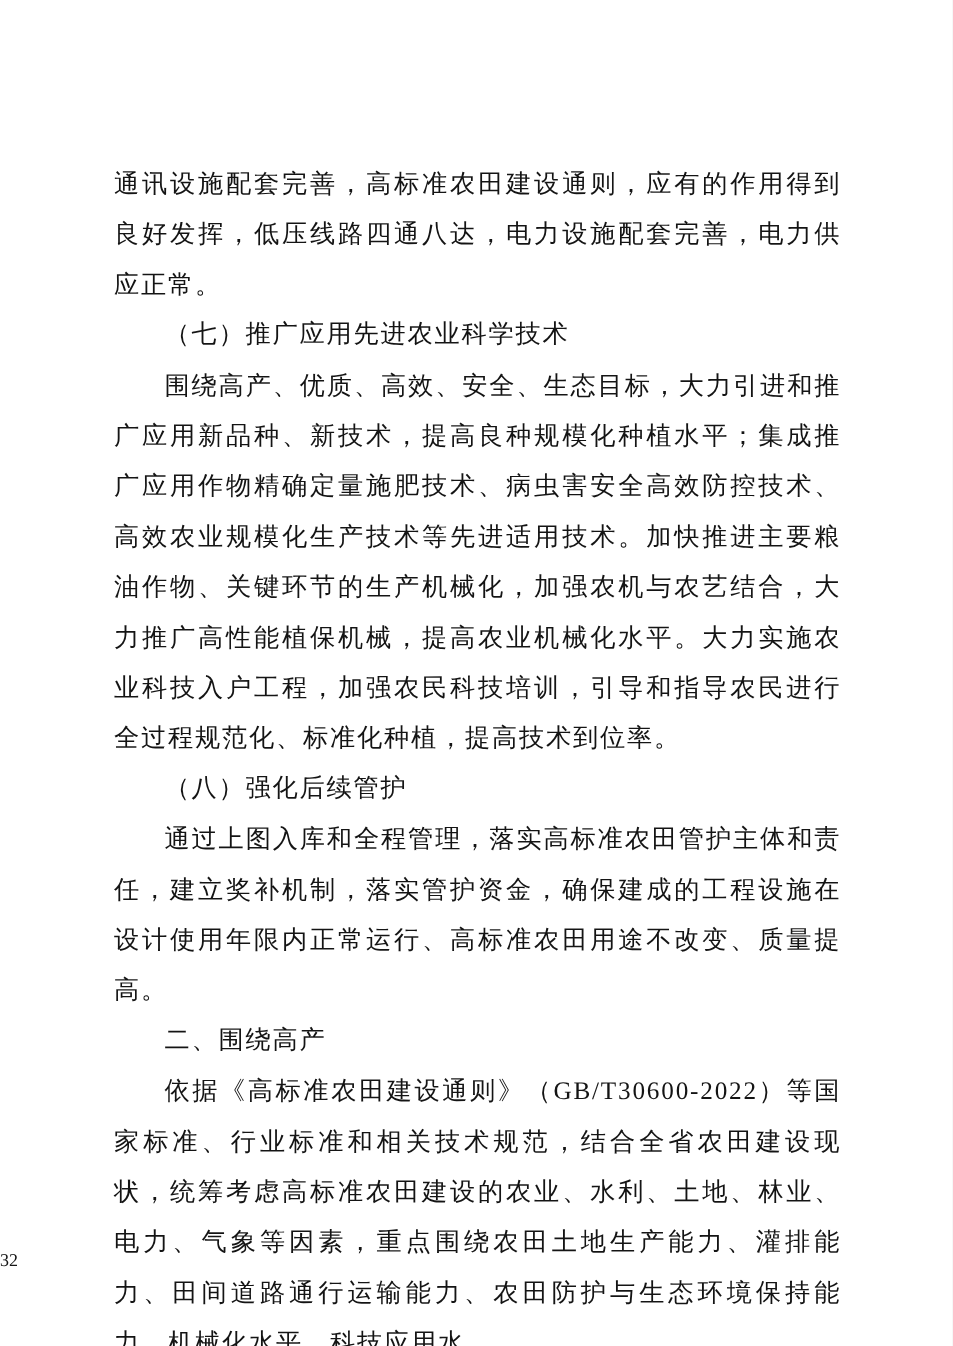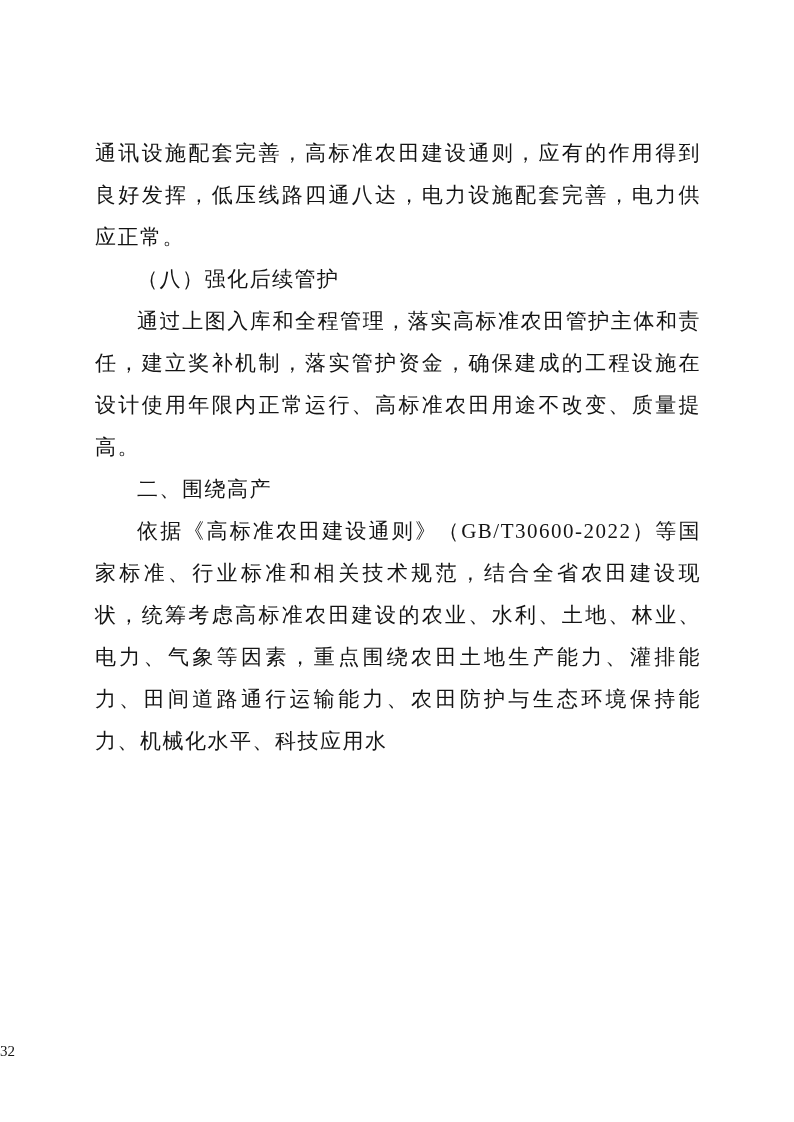--- a/index.html
+++ b/index.html
@@ -59,21 +59,23 @@
   }
 </style>
 </head>
 <body>
 
 <div class="page">
   <div class="content">
 
     <p class="body-para no-indent">通讯设施配套完善，高标准农田建设通则，应有的作用得到良好发挥，低压线路四通八达，电力设施配套完善，电力供应正常。</p>
 
+    <h3 class="section-heading">（七）推广应用先进农业科学技术</h3>
 
+    <p class="body-para">围绕高产、优质、高效、安全、生态目标，大力引进和推广应用新品种、新技术，提高良种规模化种植水平；集成推广应用作物精确定量施肥技术、病虫害安全高效防控技术、高效农业规模化生产技术等先进适用技术。加快推进主要粮油作物、关键环节的生产机械化，加强农机与农艺结合，大力推广高性能植保机械，提高农业机械化水平。大力实施农业科技入户工程，加强农民科技培训，引导和指导农民进行全过程规范化、标准化种植，提高技术到位率。</p>
 
     <h3 class="section-heading">（八）强化后续管护</h3>
 
     <p class="body-para">通过上图入库和全程管理，落实高标准农田管护主体和责任，建立奖补机制，落实管护资金，确保建成的工程设施在设计使用年限内正常运行、高标准农田用途不改变、质量提高。</p>
 
     <h2 class="section-heading">二、围绕高产</h2>
 
     <p class="body-para">依据《高标准农田建设通则》（GB/T30600-2022）等国家标准、行业标准和相关技术规范，结合全省农田建设现状，统筹考虑高标准农田建设的农业、水利、土地、林业、电力、气象等因素，重点围绕农田土地生产能力、灌排能力、田间道路通行运输能力、农田防护与生态环境保持能力、机械化水平、科技应用水</p>
 
   </div>

